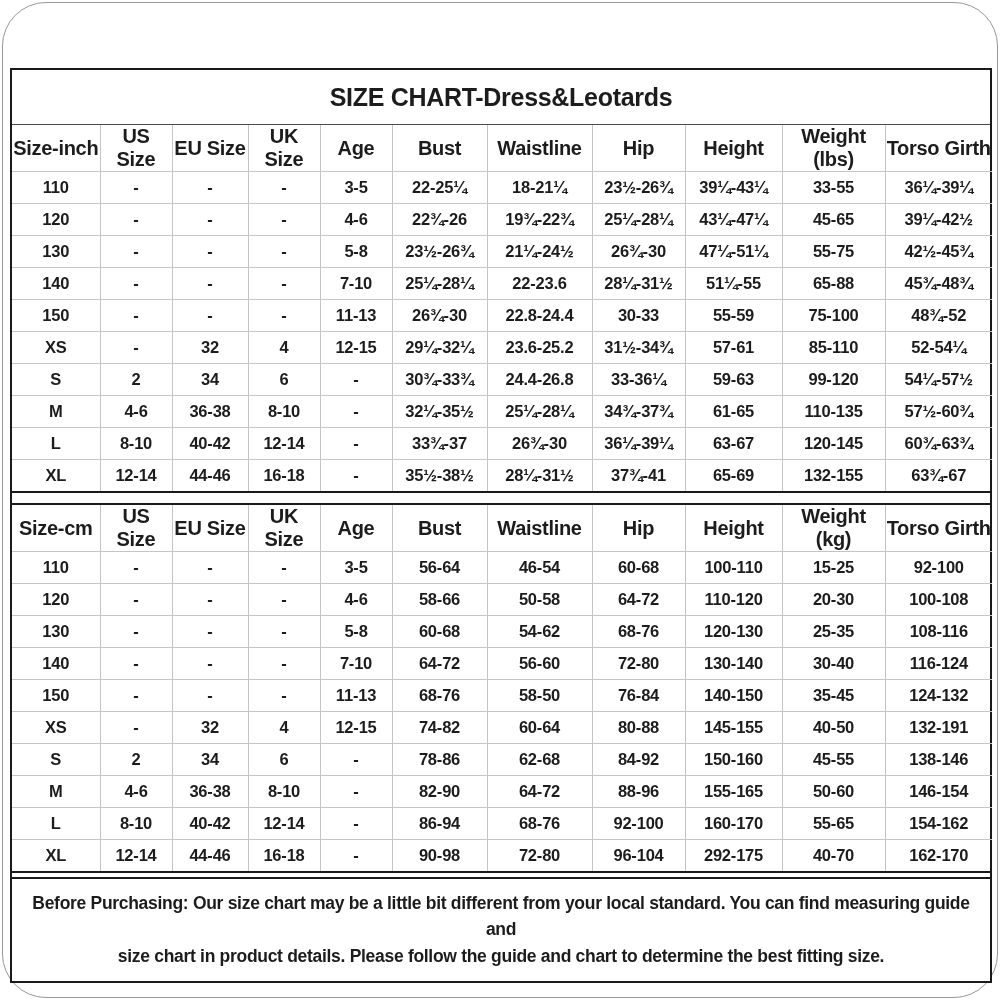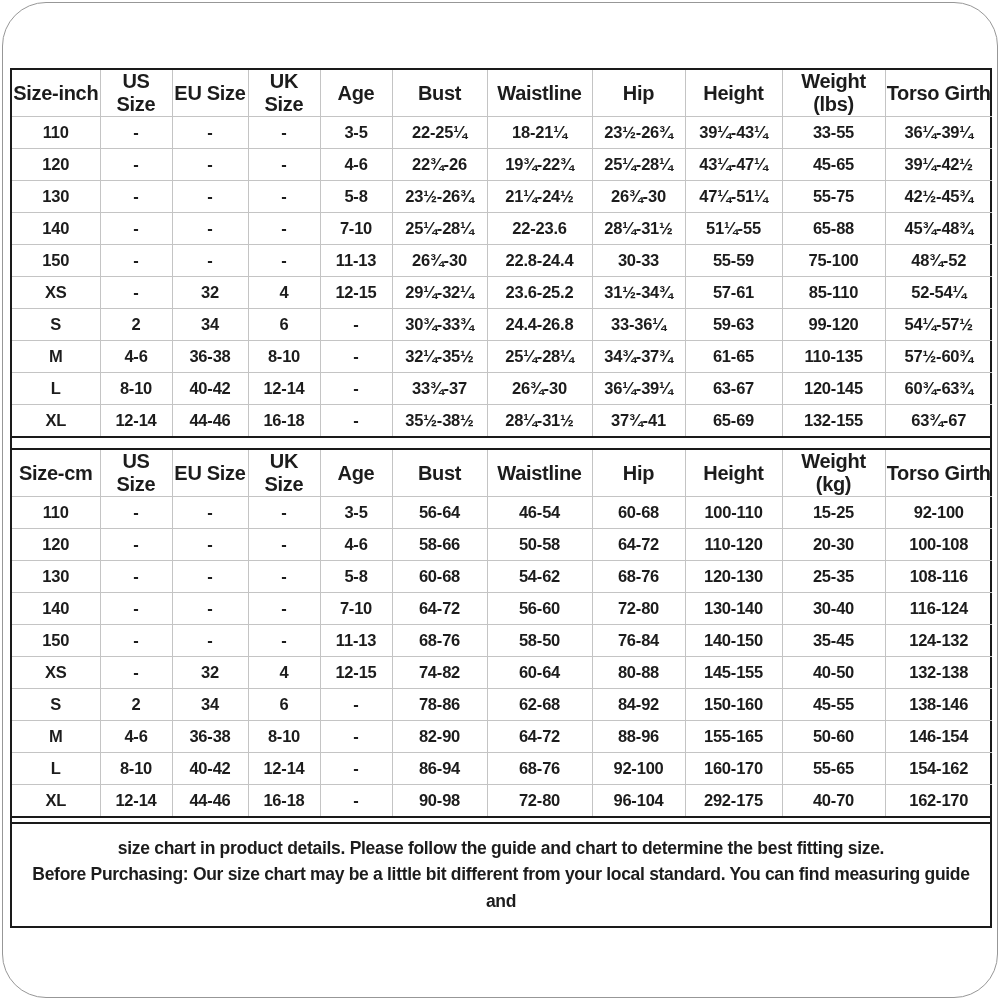--- a/index.html
+++ b/index.html
@@ -45,20 +45,21 @@
     padding:11px 6px 12px 6px;text-align:center;
     font-size:17.5px;font-weight:bold;letter-spacing:-0.3px;line-height:1.5;
   }
 </style>
 </head>
 <body>
 
 <div class="photo-frame"></div>
 
 <div class="chart-box">
+  <div class="chart-title">SIZE CHART-Dress&amp;Leotards</div>
 
   <table class="size-table">
       <colgroup>
         <col style="width: 88px;">
         <col style="width: 72px;">
         <col style="width: 76px;">
         <col style="width: 72px;">
         <col style="width: 72px;">
         <col style="width: 95px;">
         <col style="width: 105px;">
@@ -317,21 +318,21 @@
           <td>XS</td>
           <td>-</td>
           <td>32</td>
           <td>4</td>
           <td>12-15</td>
           <td>74-82</td>
           <td>60-64</td>
           <td>80-88</td>
           <td>145-155</td>
           <td>40-50</td>
-          <td>132-138</td>
+          <td>132-191</td>
         </tr>
         <tr>
           <td>S</td>
           <td>2</td>
           <td>34</td>
           <td>6</td>
           <td>-</td>
           <td>78-86</td>
           <td>62-68</td>
           <td>84-92</td>
@@ -377,16 +378,16 @@
           <td>292-175</td>
           <td>40-70</td>
           <td>162-170</td>
         </tr>
       </tbody>
     </table>
 
   <div class="note-divider"></div>
 
   <div class="note-box">
+    <div>Before Purchasing: Our size chart may be a little bit different from your local standard. You can find measuring guide and</div>
     <div>size chart in product details. Please follow the guide and chart to determine the best fitting size.</div>
-    <div>Before Purchasing: Our size chart may be a little bit different from your local standard. You can find measuring guide and</div>
   </div>
 </div>
 
 </body></html>

